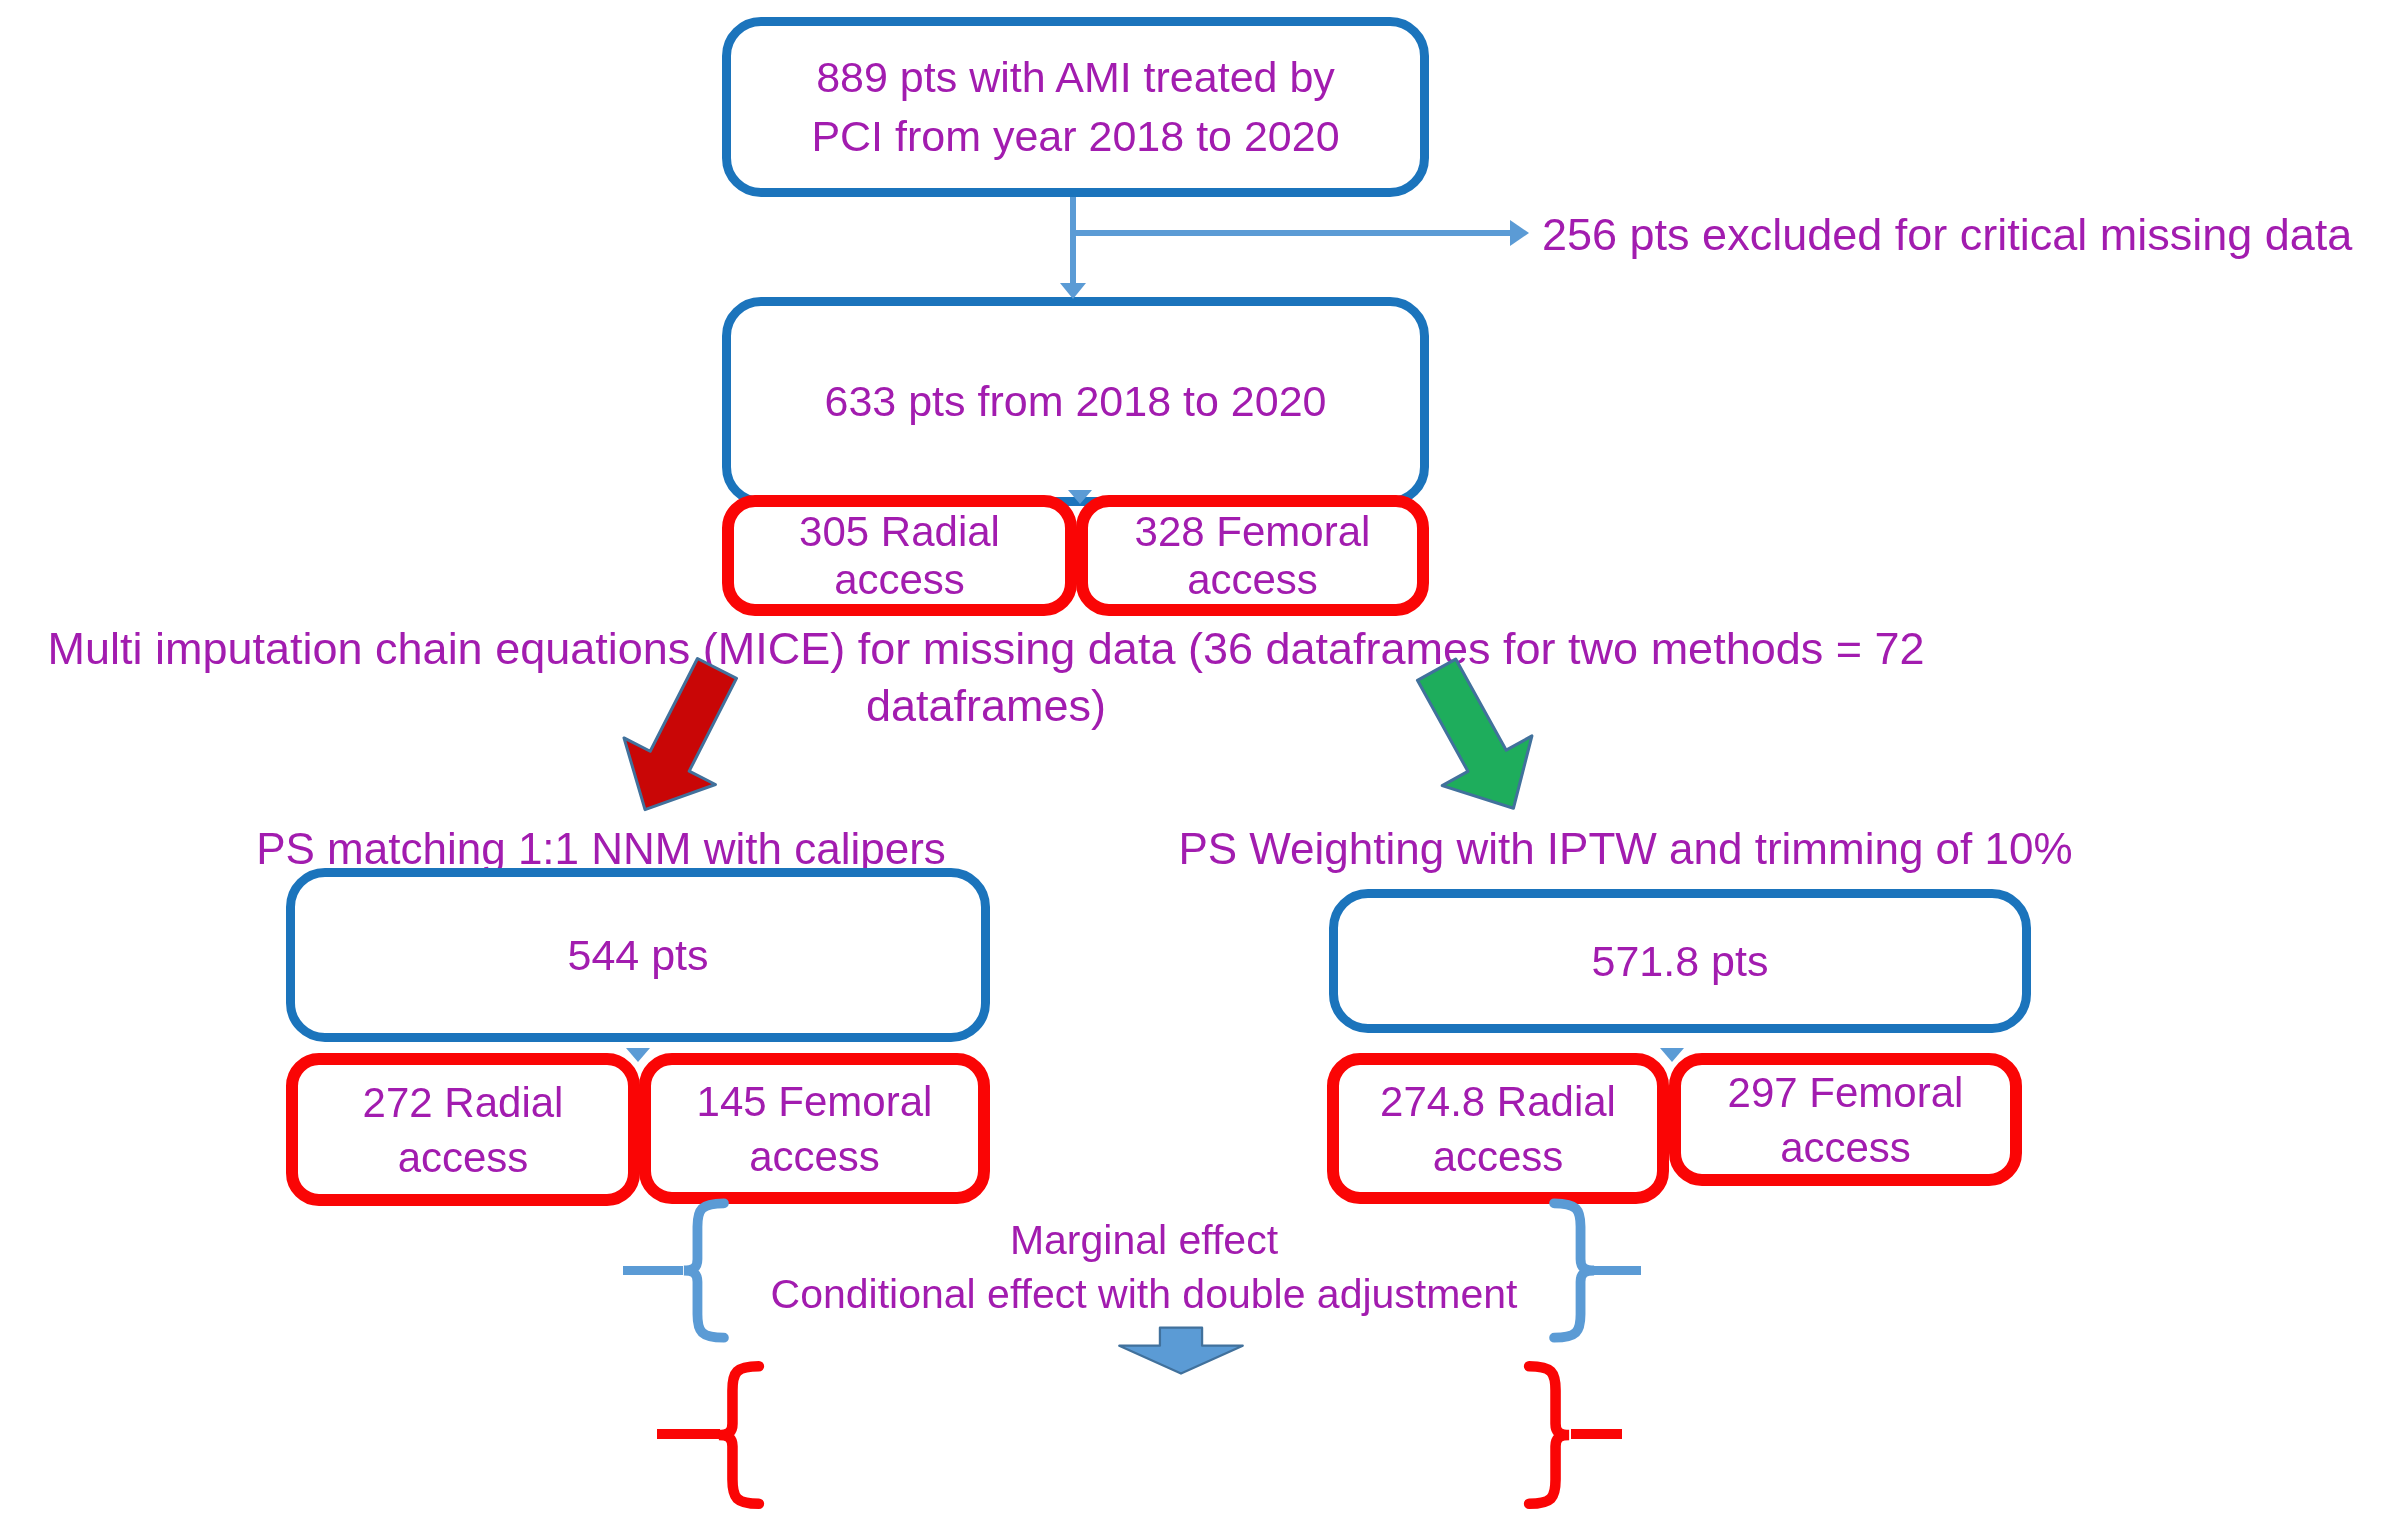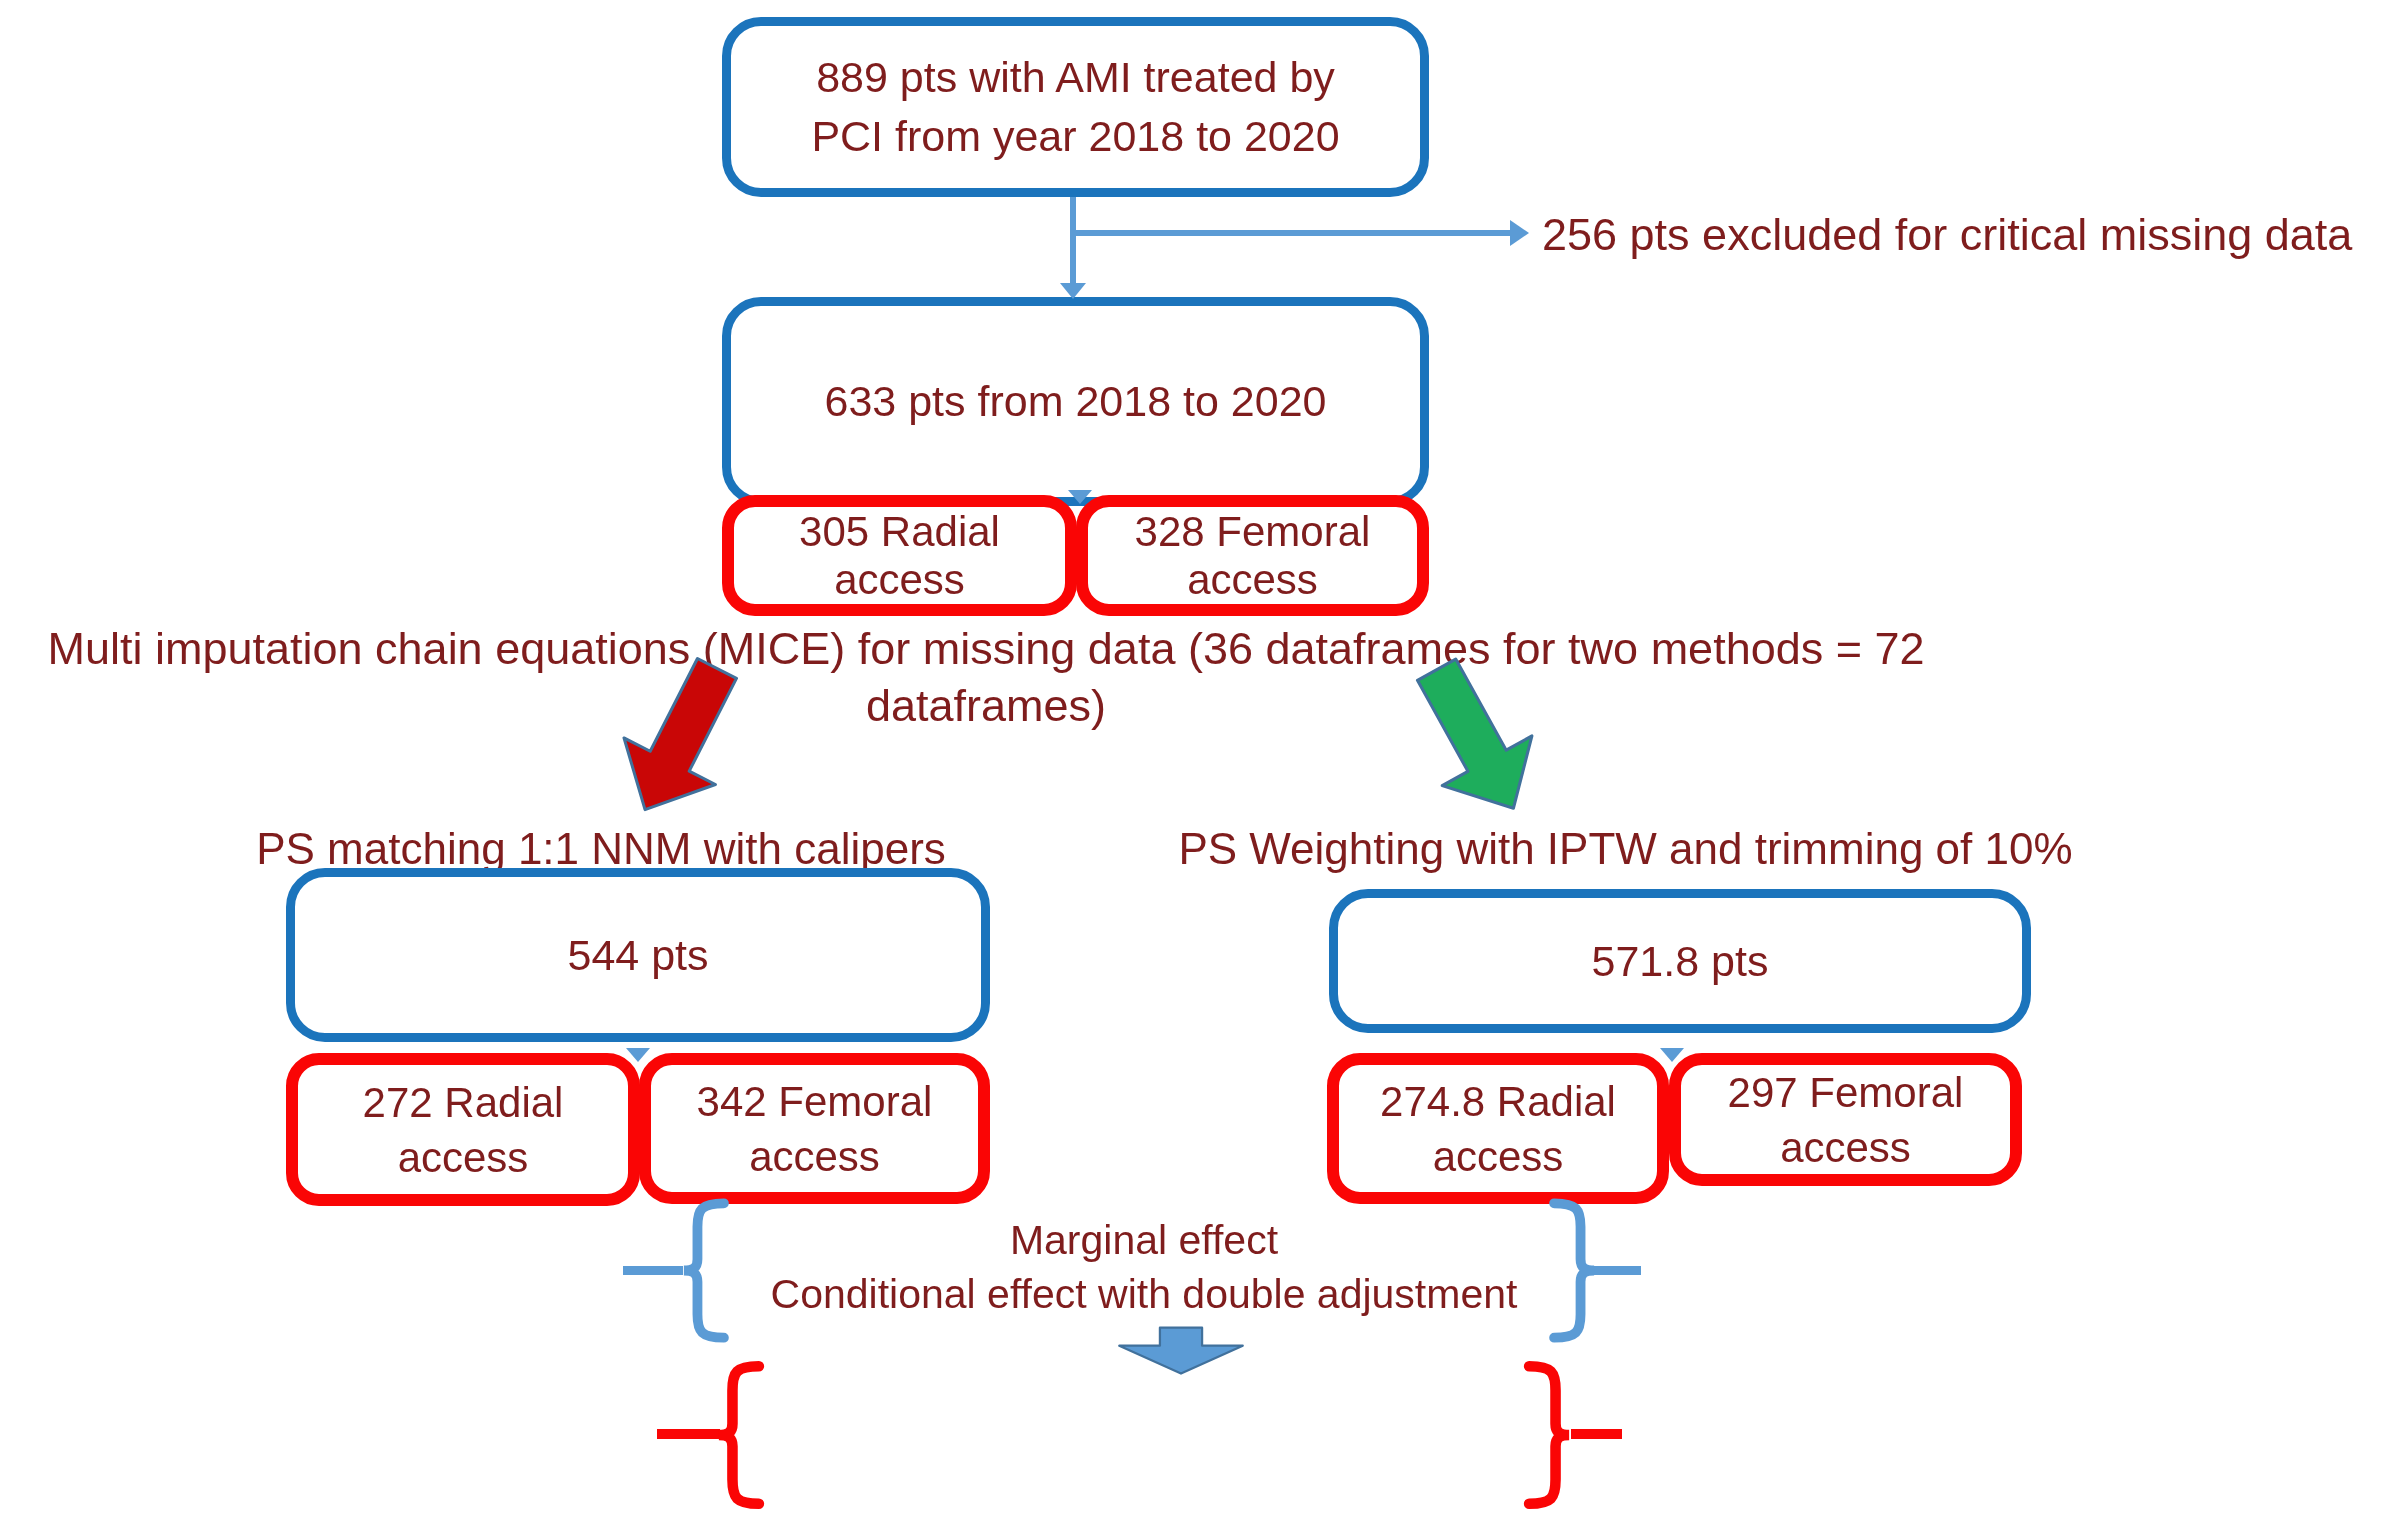--- a/index.html
+++ b/index.html
@@ -1,18 +1,18 @@
 <!DOCTYPE html>
 <html style="font-size:12px"><head>
 <meta charset="utf-8">
 <style>
   html,body{margin:0;padding:0;background:#ffffff;}
   #canvas{
     position:relative;width:2401px;height:1514px;background:#ffffff;
-    font-family:"Liberation Sans",sans-serif;color:#7f1d1d;overflow:hidden;
+    font-family:"Liberation Sans",sans-serif;color:#a21caf;overflow:hidden;
   }
   .abs{position:absolute;}
   .t{white-space:pre-line;text-align:center;}
   .bluebox{
     position:absolute;border:9.8px solid #1B74BC;border-radius:39px;background:#fff;
     display:flex;align-items:center;justify-content:center;text-align:center;
     white-space:pre-line;z-index:2;box-sizing:border-box;
   }
   .redbox{
     position:absolute;border:12px solid #FA0505;border-radius:33px;background:#fff;
@@ -75,21 +75,21 @@
     </g>
   </svg>
 
   <div class="abs t fs-head" style="left:223px;top:824px;width:756px;">PS matching 1:1 NNM with calipers</div>
   <div class="abs t fs-head" style="left:1134px;top:824px;width:983px;">PS Weighting with IPTW and trimming of 10%</div>
 
   <div class="bluebox fs-box" style="left:286px;top:868px;width:704px;height:174px;">544 pts</div>
   <div class="ah-down" style="left:626px;top:1048px;"></div>
   <div class="redbox fs-small2" style="left:286px;top:1053px;width:354px;height:153px;">272 Radial
 access</div>
-  <div class="redbox fs-small2" style="left:639px;top:1053px;width:351px;height:151px;">342 Femoral
+  <div class="redbox fs-small2" style="left:639px;top:1053px;width:351px;height:151px;">145 Femoral
 access</div>
 
   <div class="bluebox fs-box" style="left:1329px;top:889px;width:702px;height:144px;">571.8 pts</div>
   <div class="ah-down" style="left:1660px;top:1048px;"></div>
   <div class="redbox fs-small2" style="left:1327px;top:1053px;width:342px;height:151px;">274.8 Radial
 access</div>
   <div class="redbox fs-small2" style="left:1669px;top:1053px;width:353px;height:133px;">297 Femoral
 access</div>
 
   <div class="line" style="left:623px;top:1266px;width:60px;height:9px;"></div>

